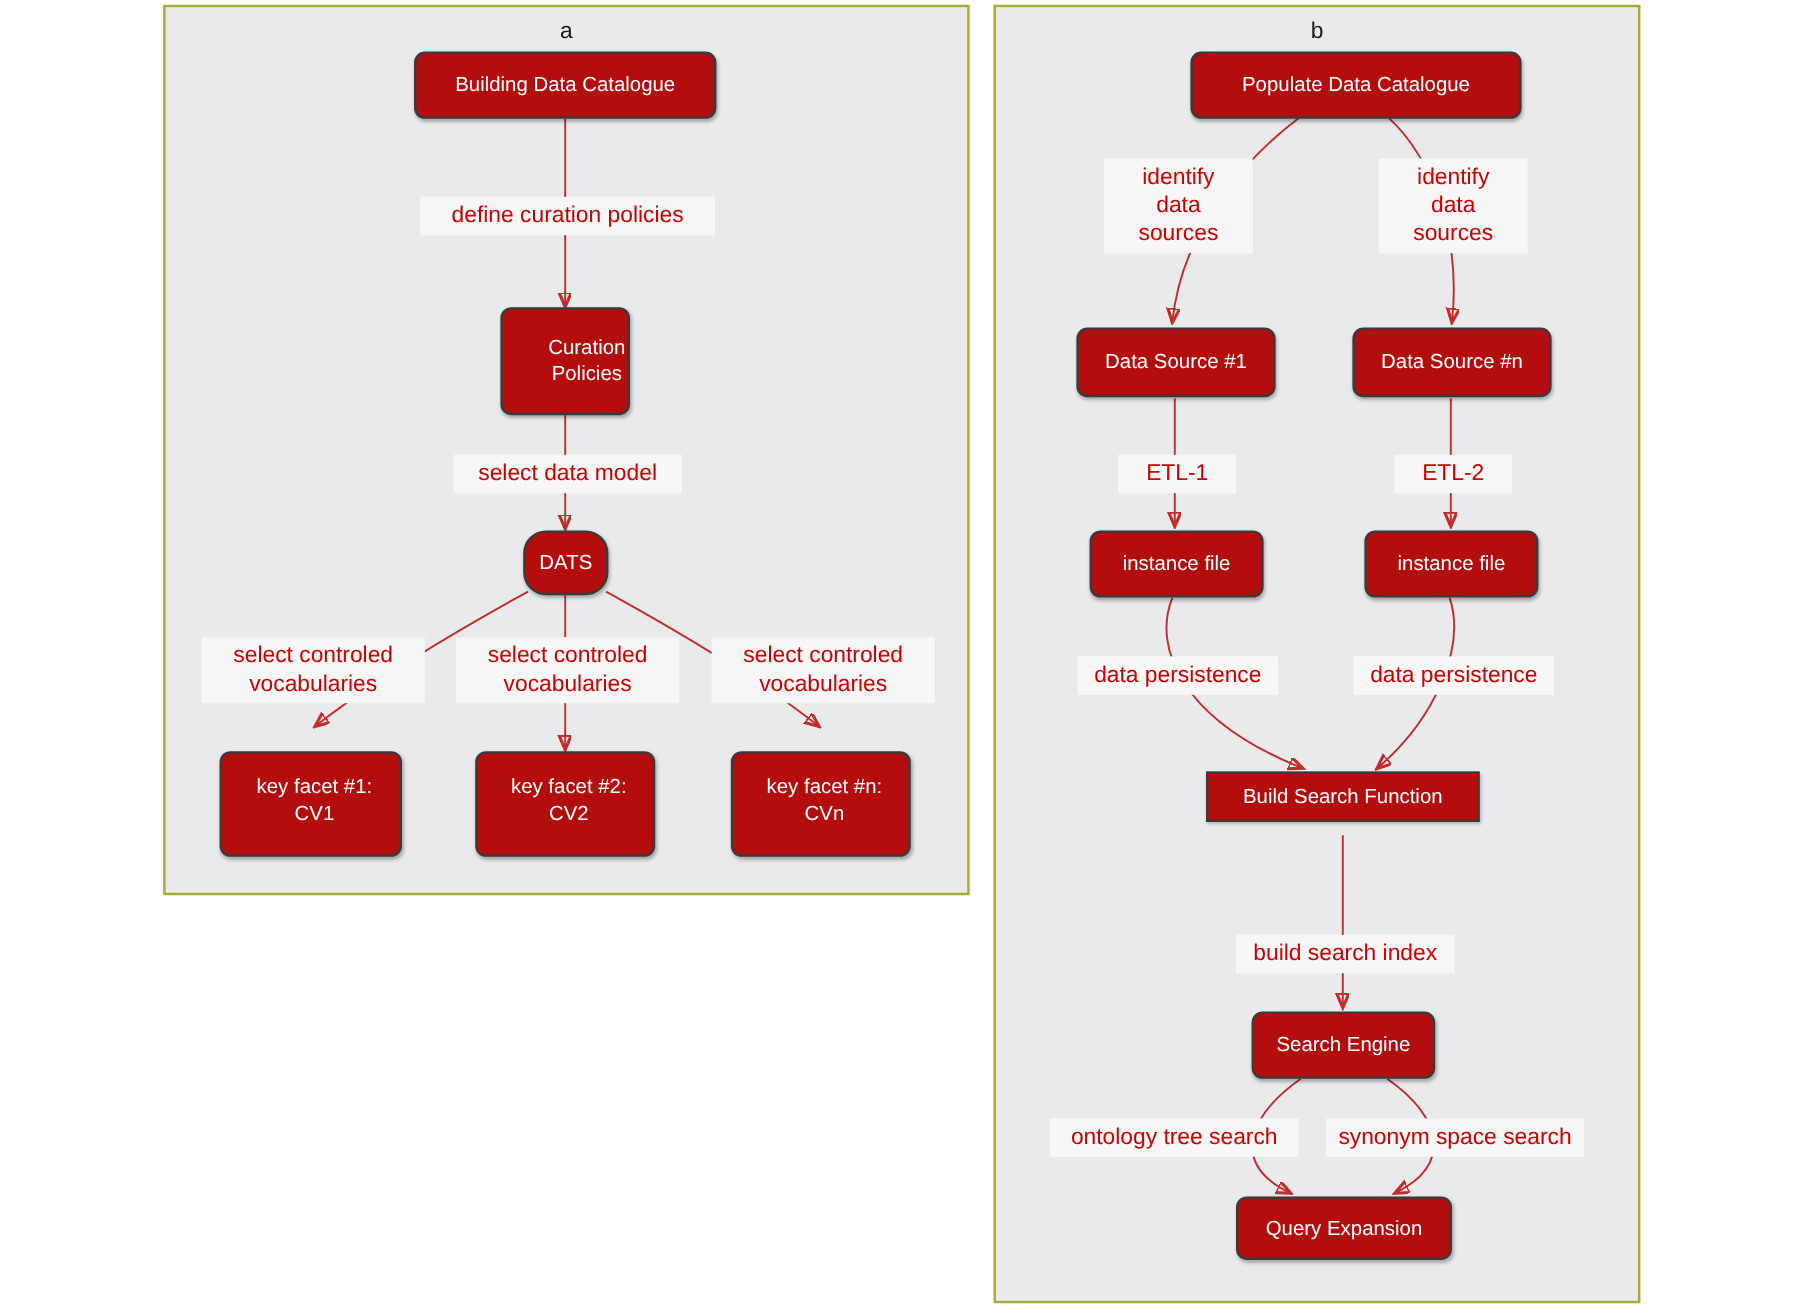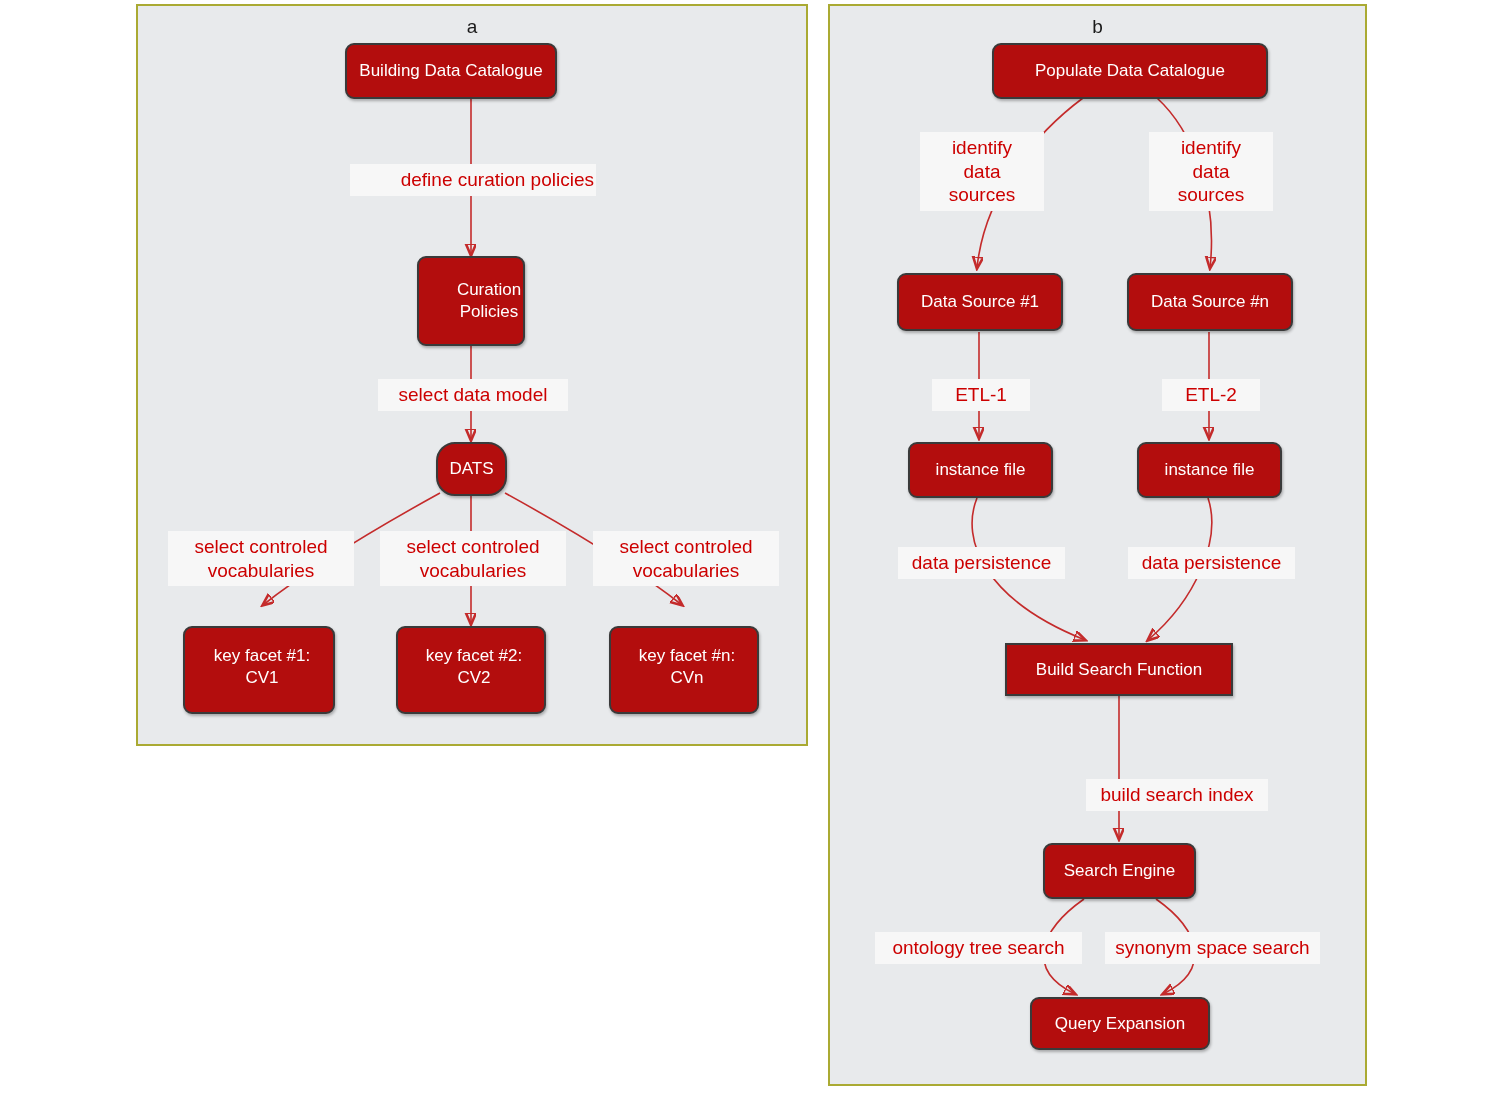--- a/index.html
+++ b/index.html
@@ -110,37 +110,37 @@
     <path d="M1157,98 C1192,130 1218,195 1210,268" marker-end="url(#arw)"></path>
     <path d="M979,332 L979,438" marker-end="url(#arw)"></path>
     <path d="M1209,332 L1209,438" marker-end="url(#arw)"></path>
     <path d="M977,498 C960,540 985,600 1085,640" marker-end="url(#arw)"></path>
     <path d="M1208,498 C1222,540 1195,600 1148,640" marker-end="url(#arw)"></path>
     <path d="M1119,696 L1119,839" marker-end="url(#arw)"></path>
     <path d="M1084,899 C1040,930 1025,970 1075,994" marker-end="url(#arw)"></path>
     <path d="M1156,899 C1200,930 1212,970 1163,994" marker-end="url(#arw)"></path>
   </svg>
 
-  <div class="node" style="left:345px; top:43px; width:212px; height:56px;">Building Data Catalogue</div>
+  <div class="node" style="left:345px; top:43px; width:252px; height:56px;">Building Data Catalogue</div>
 
   <div class="node" style="left:417px; top:256px; width:108px; height:90px; white-space:pre-line;padding-left:42px;">Curation
 Policies</div>
 
   <div class="node" style="left:436px; top:442px; width:71px; height:54px;border-radius:19px;">DATS</div>
 
   <div class="node topalign" style="left:183px; top:626px; width:152px; height:88px; white-space:pre-line;">key facet #1:
 CV1</div>
 
   <div class="node topalign" style="left:396px; top:626px; width:150px; height:88px; white-space:pre-line;">key facet #2:
 CV2</div>
 
   <div class="node topalign" style="left:609px; top:626px; width:150px; height:88px; white-space:pre-line;">key facet #n:
 CVn</div>
 
-  <div class="edge-label" style="left:350px; top:164px; width:242px;text-align:right;">define curation policies</div>
+  <div class="edge-label" style="left:350px; top:164px; width:242px;">define curation policies</div>
 
   <div class="edge-label" style="left:378px; top:379px; width:186px;">select data model</div>
 
   <div class="edge-label" style="left:168px; top:531px; width:182px;">select controled
 vocabularies</div>
 
   <div class="edge-label" style="left:380px; top:531px; width:182px;">select controled
 vocabularies</div>
 
   <div class="edge-label" style="left:593px; top:531px; width:182px;">select controled
@@ -149,21 +149,21 @@
   <div class="node" style="left:992px; top:43px; width:276px; height:56px;">Populate Data Catalogue</div>
 
   <div class="node" style="left:897px; top:273px; width:166px; height:58px;">Data Source #1</div>
 
   <div class="node" style="left:1127px; top:273px; width:166px; height:58px;">Data Source #n</div>
 
   <div class="node" style="left:908px; top:442px; width:145px; height:56px;">instance file</div>
 
   <div class="node" style="left:1137px; top:442px; width:145px; height:56px;">instance file</div>
 
-  <div class="node square" style="left:1005px; top:643px; width:228px; height:53px;">Build Search Function</div>
+  <div class="node square" style="left:1005px; top:643px; width:228px; height:42px;">Build Search Function</div>
 
   <div class="node" style="left:1030px; top:997px; width:180px; height:53px;">Query Expansion</div>
 
   <div class="node" style="left:1043px; top:843px; width:153px; height:56px;">Search Engine</div>
 
   <div class="edge-label" style="left:920px; top:132px; width:120px;">identify
 data
 sources</div>
 
   <div class="edge-label" style="left:1149px; top:132px; width:120px;">identify
@@ -171,19 +171,19 @@
 sources</div>
 
   <div class="edge-label" style="left:932px; top:379px; width:94px;">ETL-1</div>
 
   <div class="edge-label" style="left:1162px; top:379px; width:94px;">ETL-2</div>
 
   <div class="edge-label" style="left:898px; top:547px; width:163px;">data persistence</div>
 
   <div class="edge-label" style="left:1128px; top:547px; width:163px;">data persistence</div>
 
-  <div class="edge-label" style="left:1086px; top:779px; width:178px;">build search index</div>
+  <div class="edge-label" style="left:1030px; top:779px; width:178px;">build search index</div>
 
   <div class="edge-label" style="left:875px; top:932px; width:203px;">ontology tree search</div>
 
   <div class="edge-label" style="left:1105px; top:932px; width:211px;">synonym space search</div>
 
 </div>
 
 </body></html>

